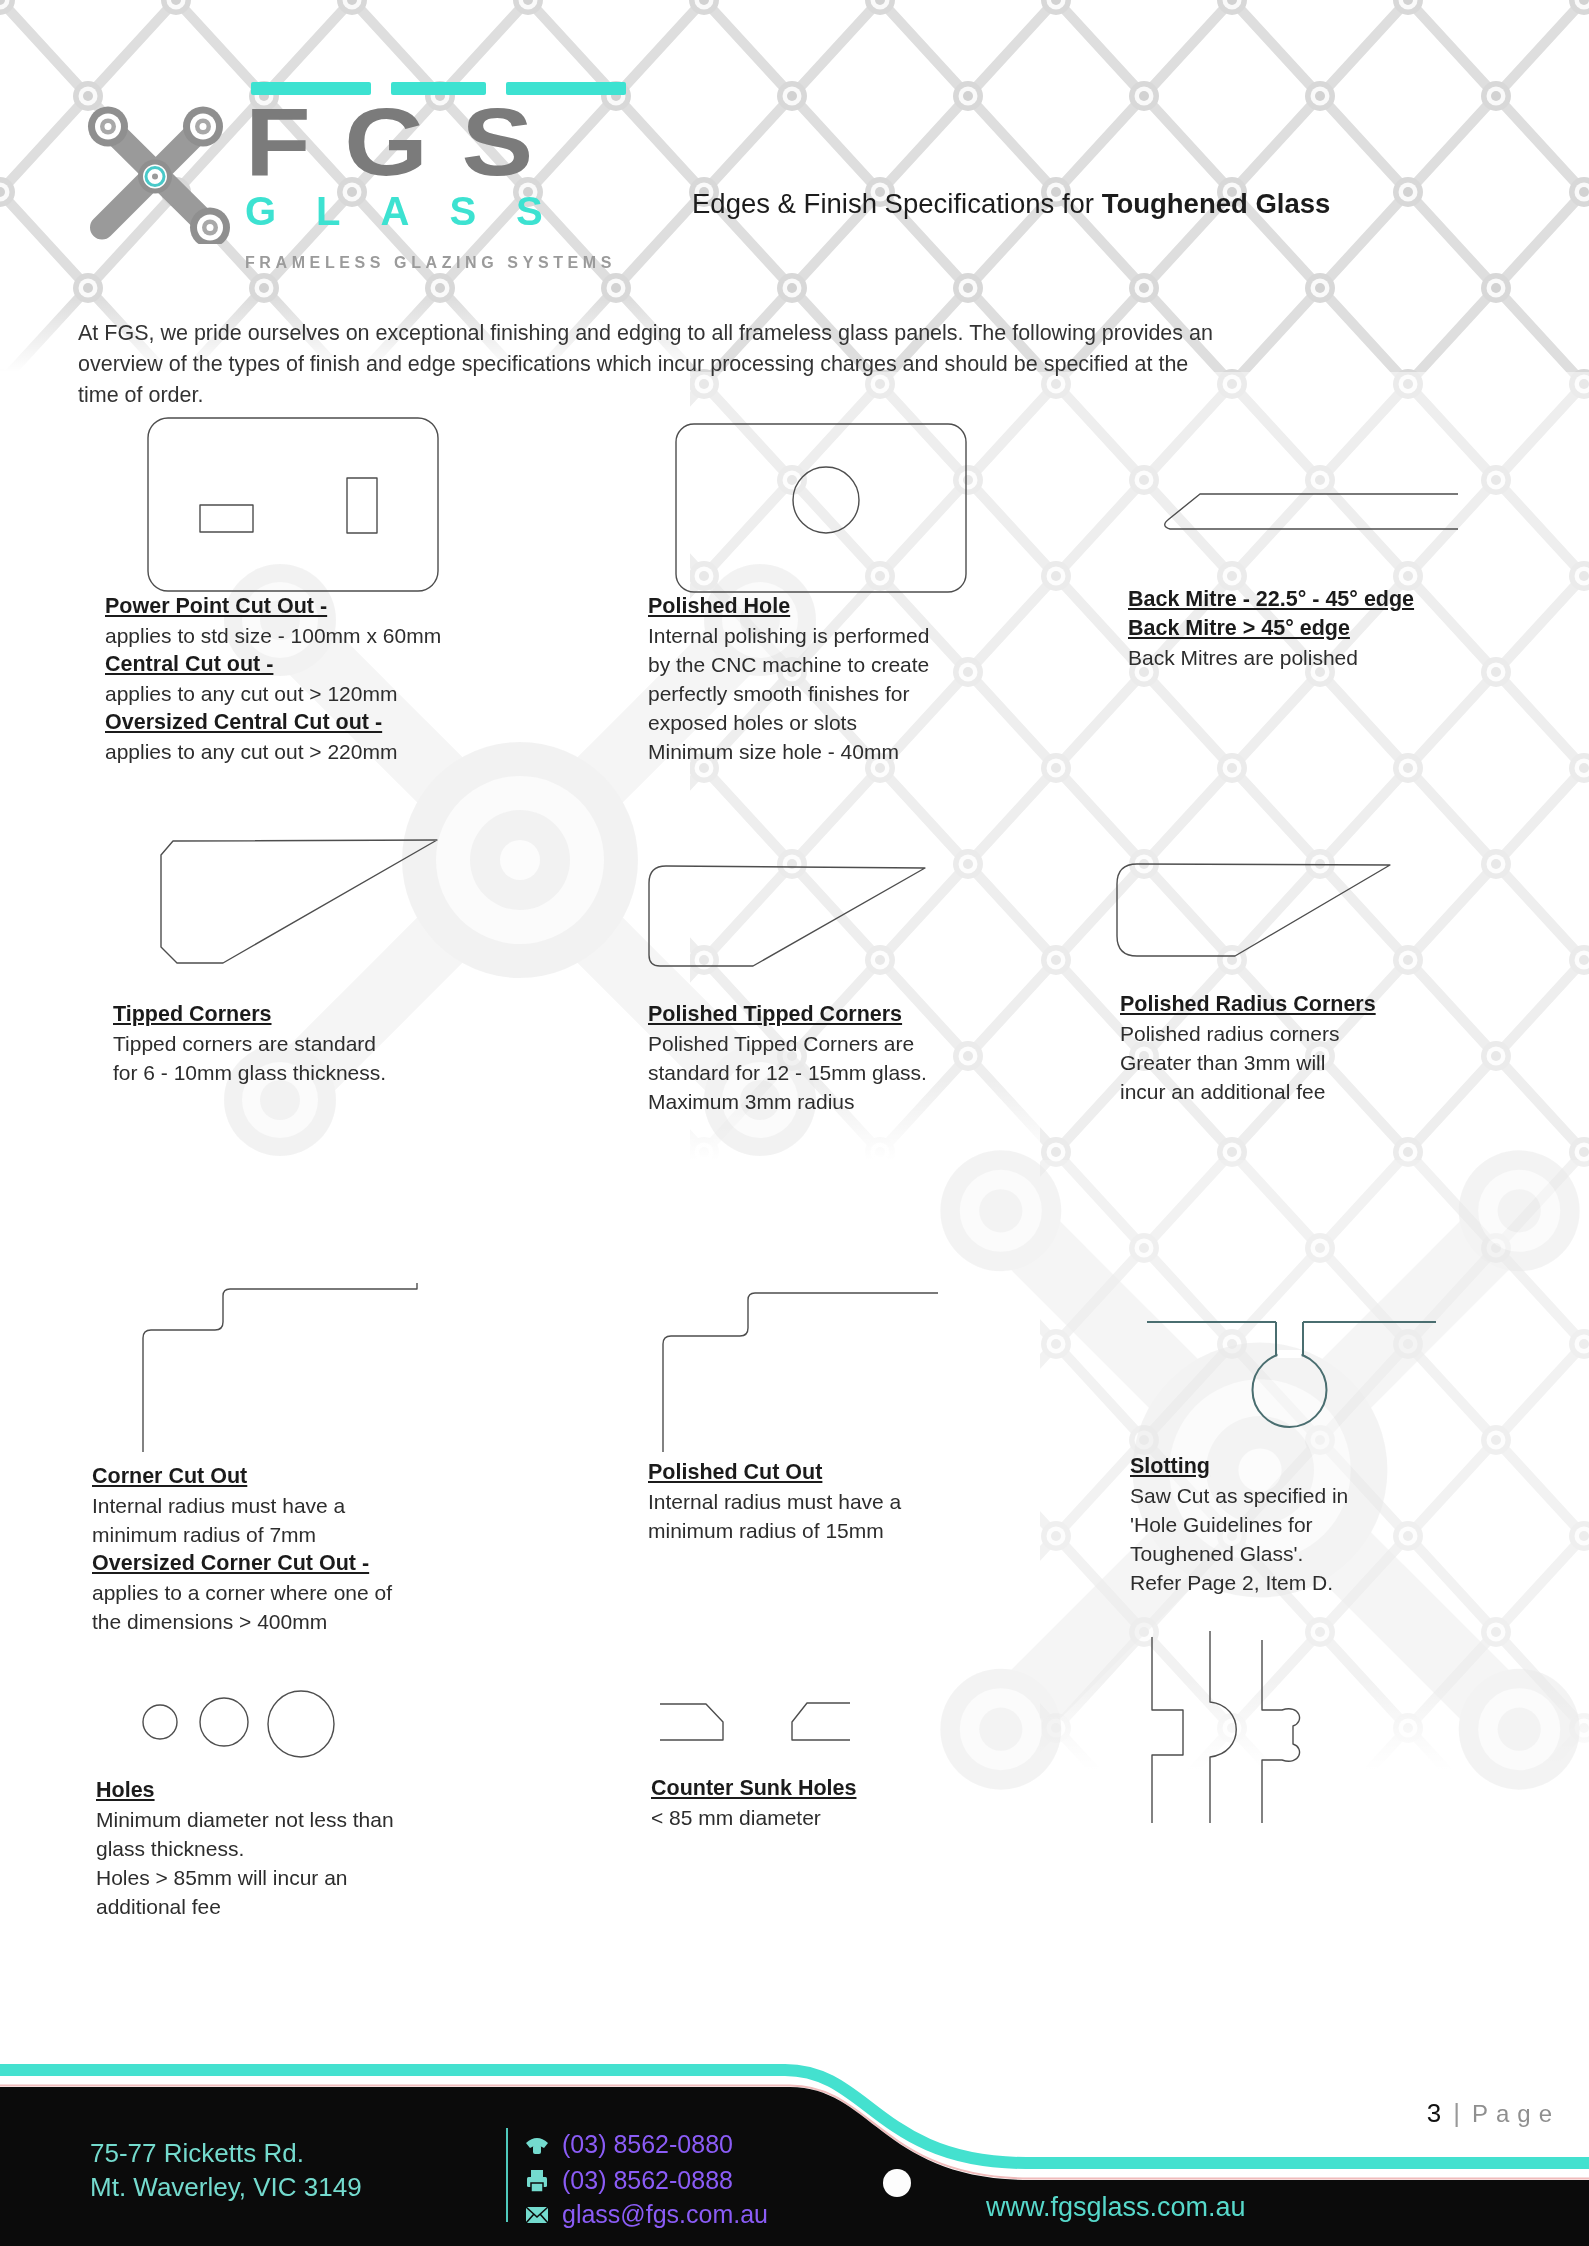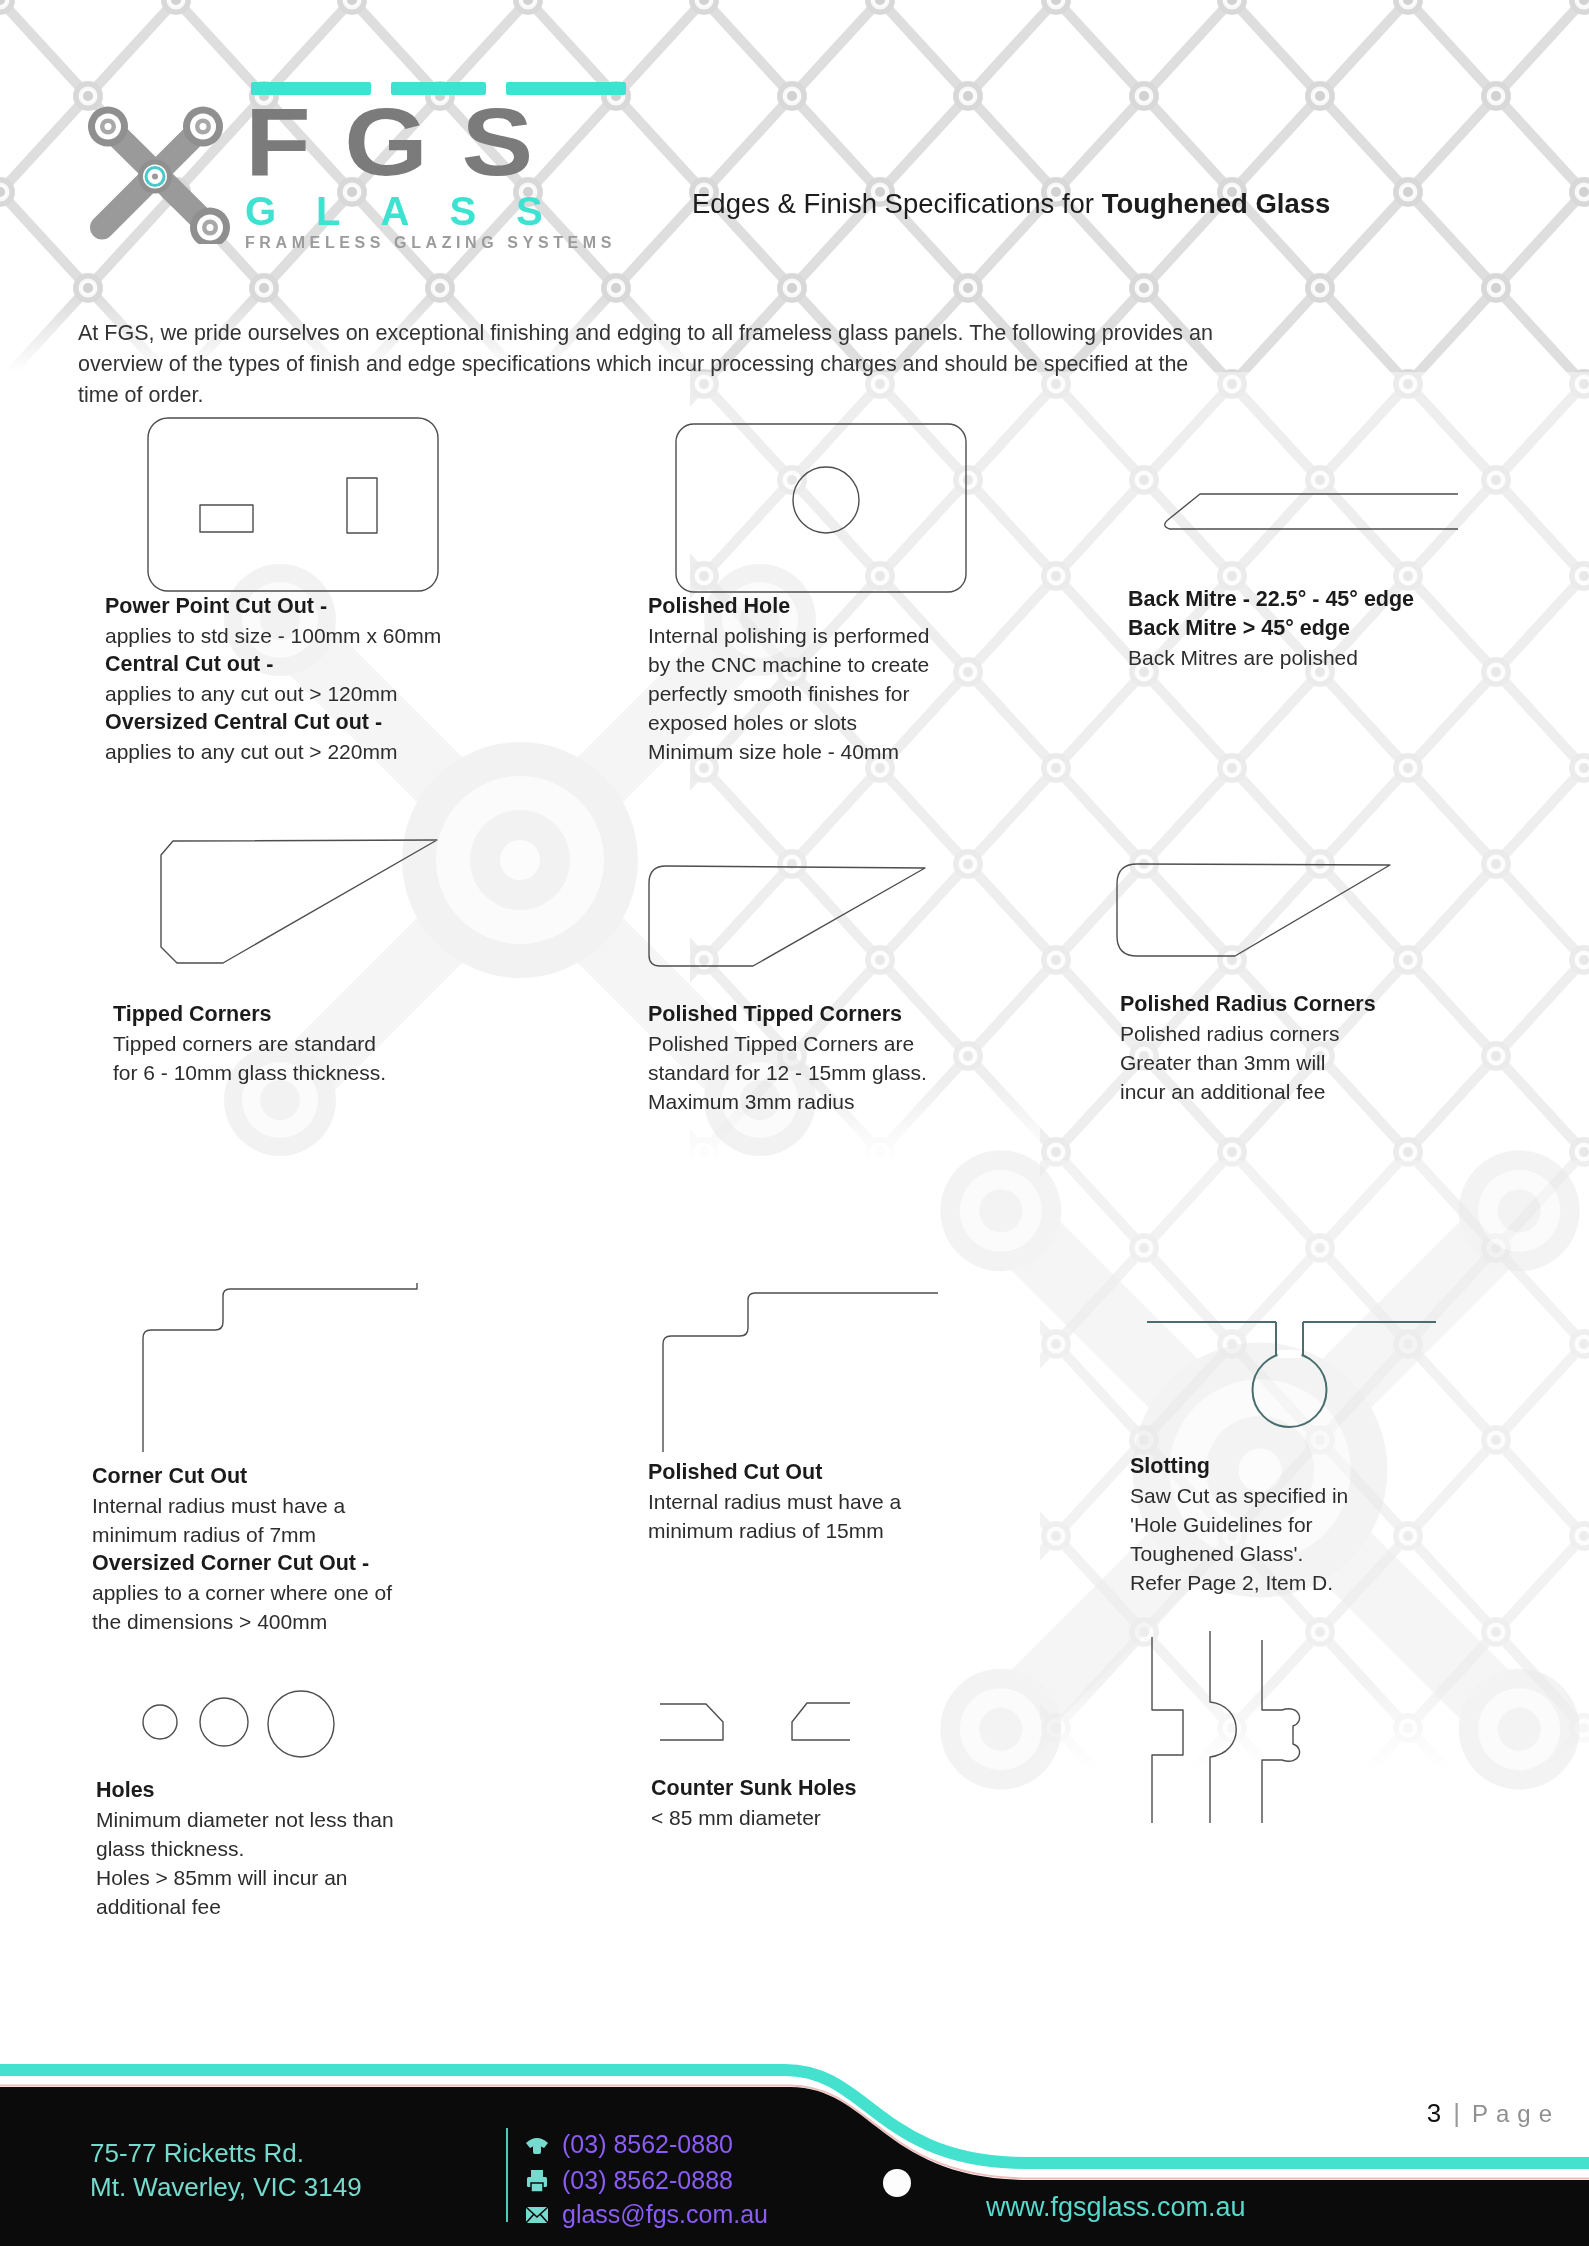--- a/index.html
+++ b/index.html
@@ -8,28 +8,28 @@
   svg.layer{position:absolute;left:0;top:0;z-index:0;}
   
   .logo{position:absolute;left:62px;top:76px;z-index:2;display:flex;}
   .logo .xicon{width:175px;height:168px;}
   .logo .ltext{margin-left:8px;padding-top:6px;}
   .teal-bars{display:flex;gap:20px;margin-left:6px;}
   .teal-bar{height:13px;background:#3de2d1;border-radius:2px;}
   .brand{font-size:96px;font-weight:bold;color:#7b7b7b;letter-spacing:30px;line-height:0.98;
          transform:scaleX(1.12);transform-origin:left;}
   .brand-sub{font-size:40px;font-weight:bold;color:#3de2d1;letter-spacing:40px;margin-top:2px;line-height:1;}
-  .brand-tag{font-size:16px;font-weight:bold;color:#9b9b9b;letter-spacing:4.6px;margin-top:3px;}
+  .brand-tag{font-size:16px;font-weight:bold;color:#9b9b9b;letter-spacing:4.6px;margin-top:23px;}
   
   .doc-title{position:absolute;left:692px;top:188px;z-index:2;font-size:27.5px;color:#1c1c1c;white-space:nowrap;}
   .doc-title .bold{font-weight:bold;}
   
   .sec{position:absolute;z-index:2;font-size:21px;line-height:29px;color:#2d2d2d;}
   .sec .ln{white-space:nowrap;}
-  .sec .ln.b{font-weight:bold;color:#1b1b1b;font-size:21.5px;}
+  .sec .ln.b{font-weight:bold;color:#1b1b1b;font-size:21.5px;text-decoration:underline;}
   .intro{position:absolute;left:78px;top:318px;z-index:2;font-size:21.5px;line-height:31px;color:#333;}
   .intro .ln{white-space:nowrap;}
   .note{position:absolute;left:84px;top:1176px;z-index:2;font-size:22px;line-height:32px;
         font-weight:bold;color:#3ee4d3;}
   .note .ln{white-space:nowrap;}
   
   .pagenum{position:absolute;left:1360px;top:2098px;width:200px;z-index:3;text-align:right;
            font-size:26px;color:#111;}
   .pagenum .sep{color:#999;margin:0 12px;font-weight:normal;}
   .pagenum .lbl{color:#8f8f8f;letter-spacing:8px;font-size:24px;}

